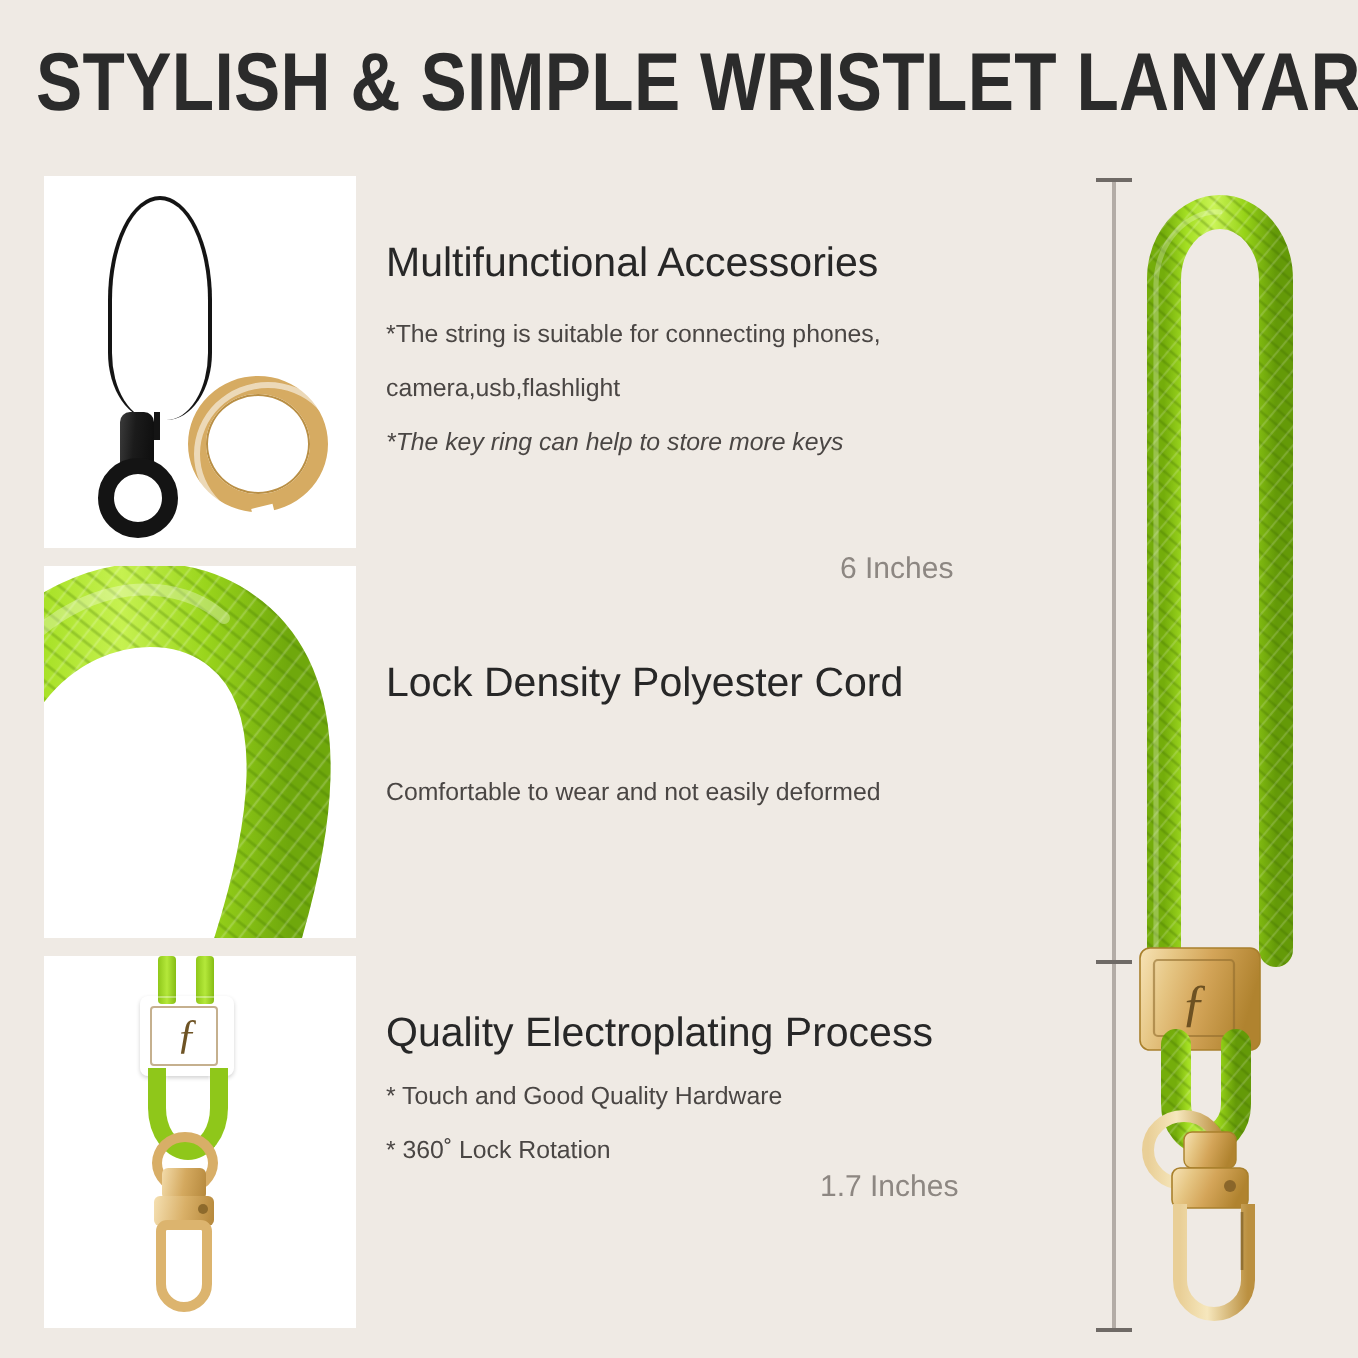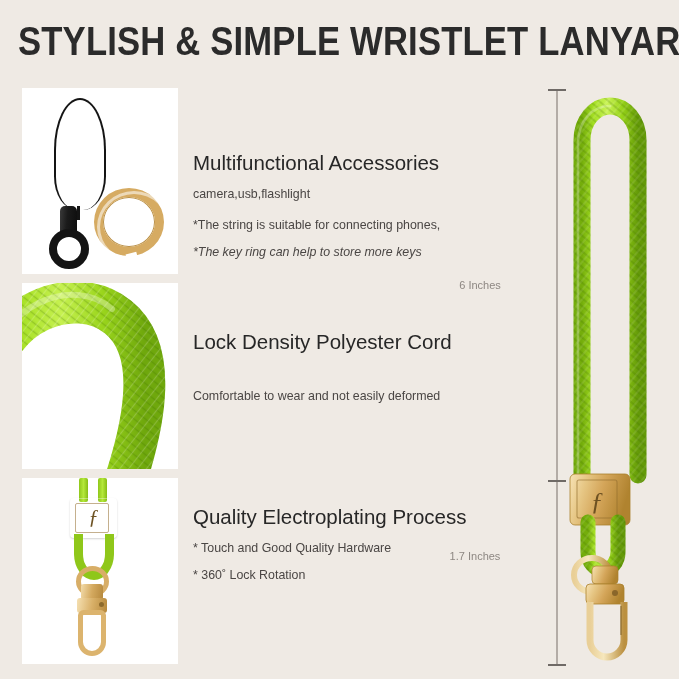--- a/index.html
+++ b/index.html
@@ -227,50 +227,50 @@
   .dim-tick {
     position: absolute;
     left: 548px;
     width: 18px;
     height: 2px;
     background: #6f6a66;
   }
   .dim-label {
     position: absolute;
     color: #8d8782;
-    font-size: 11px;
+    font-size: 15px;
     line-height: 16px;
     white-space: nowrap;
-    text-align: center;
+    text-align: left;
   }
   #dim-label-6in   { left: 420px; top: 277px; width: 120px; }
-  #dim-label-1-7in { left: 410px; top: 548px; width: 130px; }
+  #dim-label-1-7in { left: 410px; top: 586px; width: 130px; }
 </style>
 </head>
 <body>
 
 <div id="page-title">STYLISH &amp; SIMPLE WRISTLET LANYARD</div>
 
 <div class="feature-row">
 
   <div class="thumb" id="thumb-phone-strap-keyring">
 
     <div class="tether-loop"></div>
     <div class="tether-body"></div>
     <div class="tether-ring"></div>
 
     <div class="keyring-outer">
       <div class="keyring-gap"></div>
     </div>
   </div>
 
-  <div class="copy" style="top:120px;margin-top:31px;">
+  <div class="copy" style="top:120px;">
     <div class="feature-heading">Multifunctional Accessories</div>
+    <div class="feature-bullet" style="margin-top:16px;">*The string is suitable for connecting phones,</div>
     <div class="feature-bullet" style="margin-top:12px;">  camera,usb,flashlight</div>
-    <div class="feature-bullet" style="margin-top:16px;">*The string is suitable for connecting phones,</div>
     <div class="feature-bullet" style="margin-top:12px;font-style:italic;">*The key ring can help to store more keys</div>
   </div>
 </div>
 
 <div class="feature-row">
 
   <div class="thumb" id="thumb-cord-closeup">
     <svg class="cord-macro" viewBox="0 0 190 198">
       <defs>
         <linearGradient id="cordShade" x1="0" y1="0" x2="1" y2="0">

